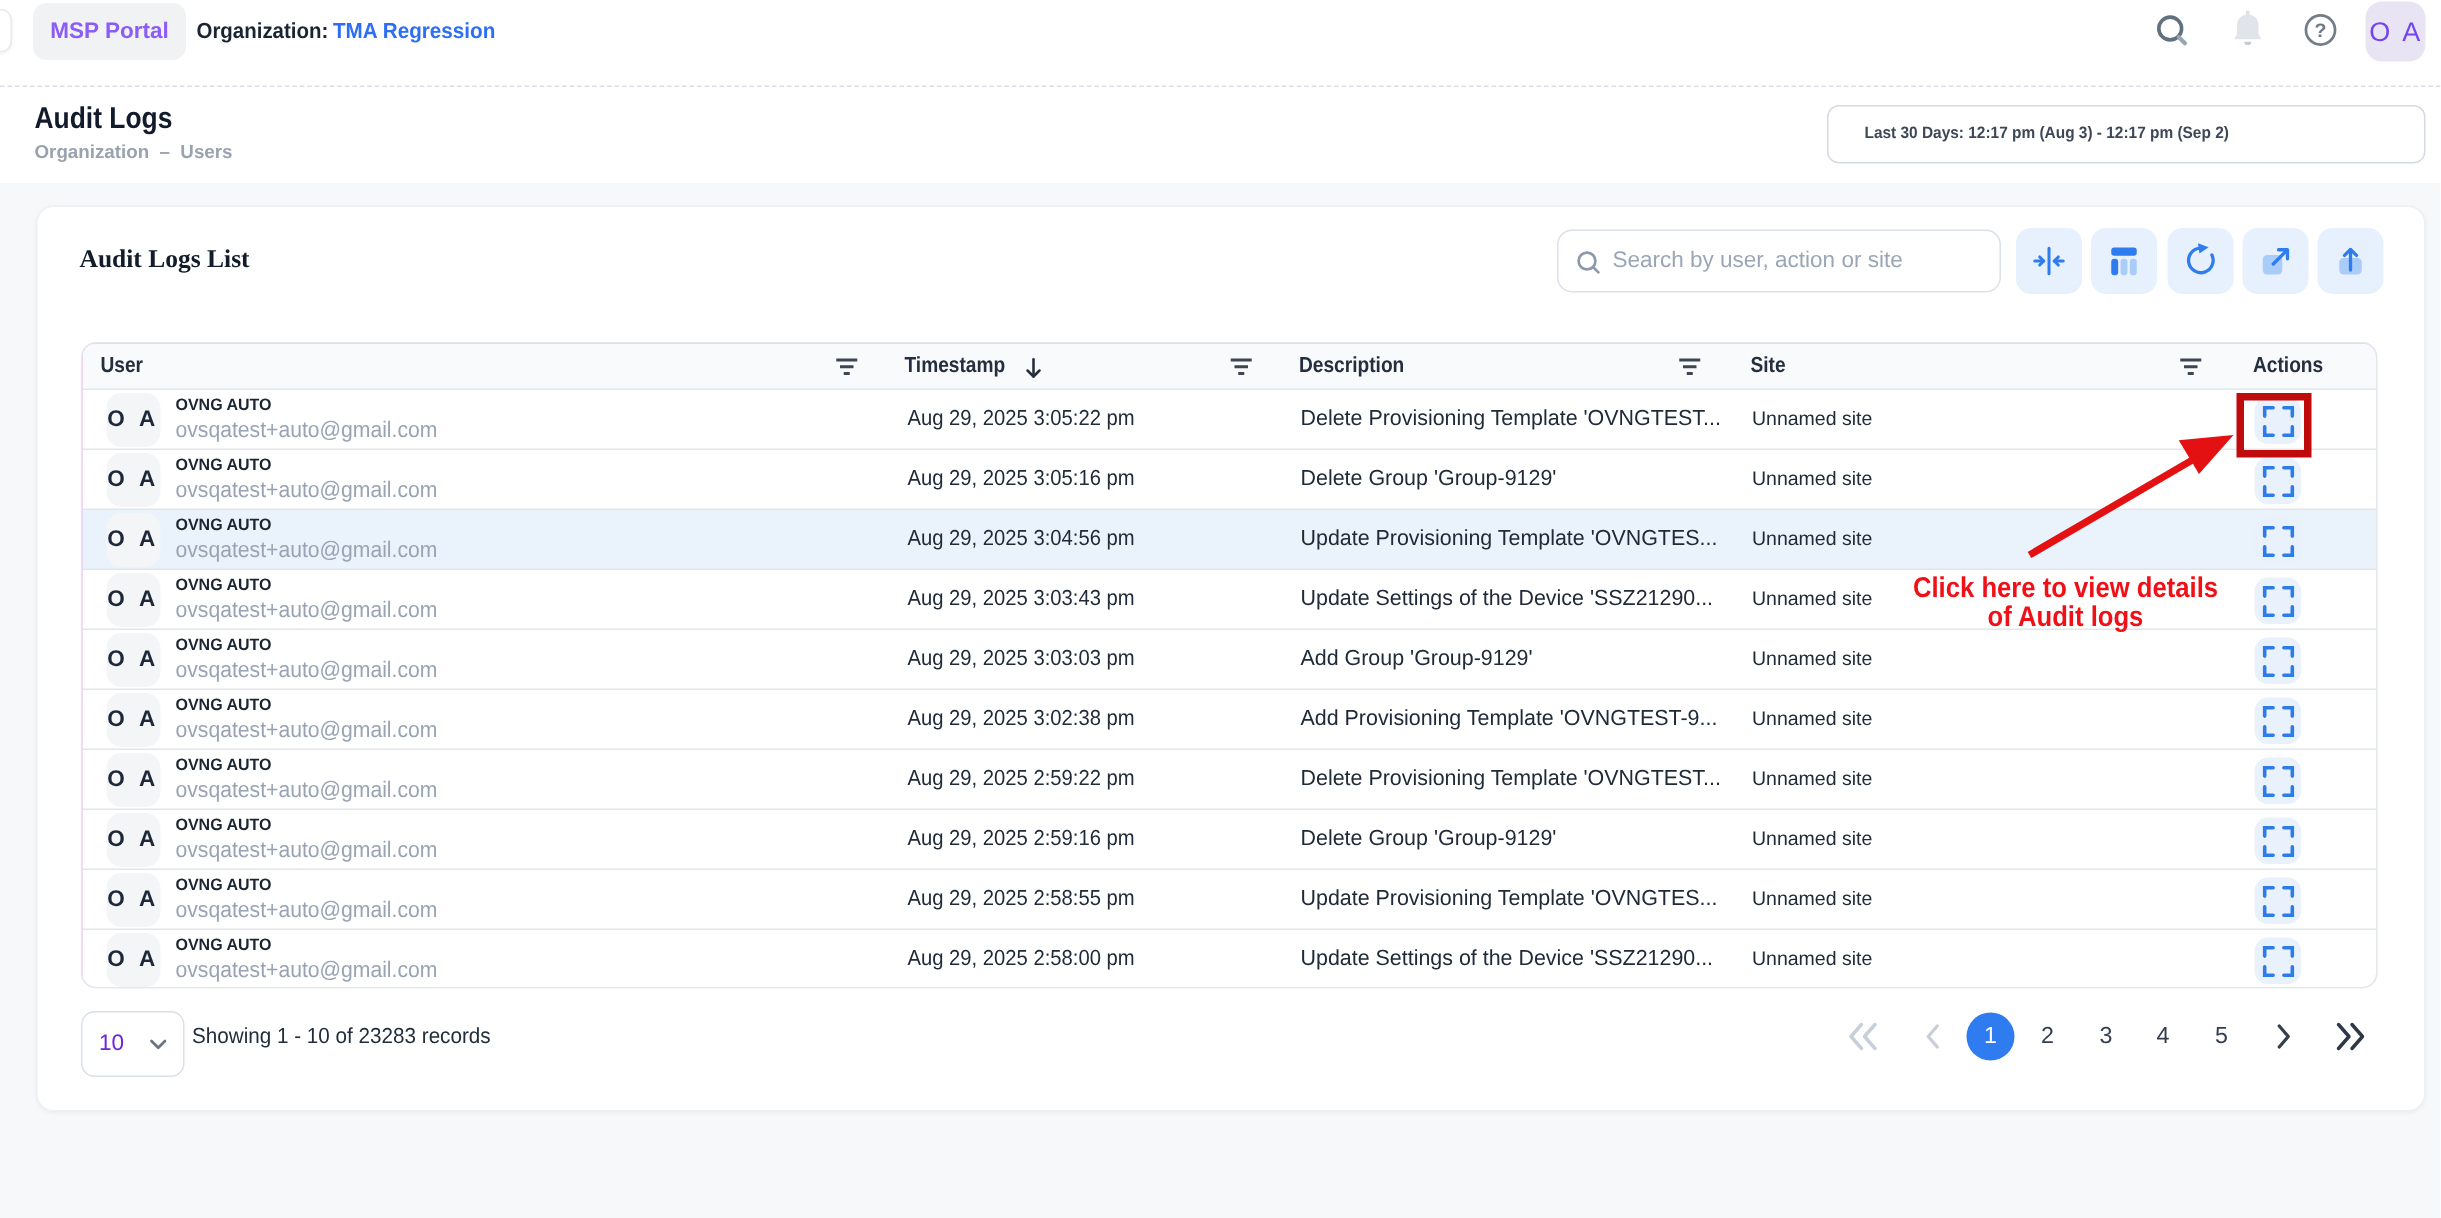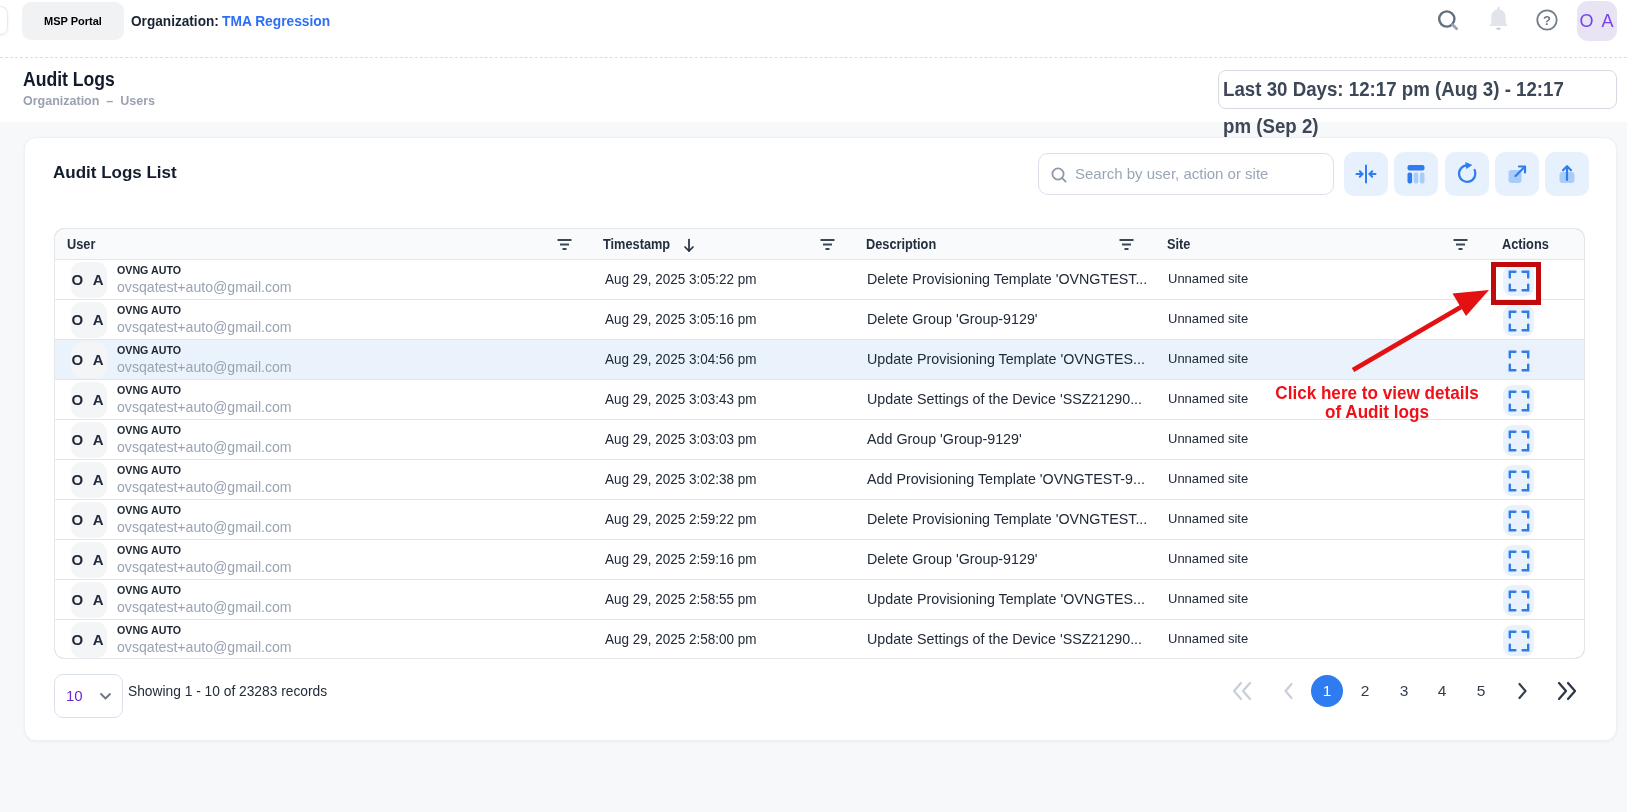--- a/index.html
+++ b/index.html
@@ -3,35 +3,35 @@
 <meta charset="utf-8">
 <style>
   * { margin:0; padding:0; box-sizing:border-box; }
   html,body { width:1627px; height:812px; }
   body { font-family:"Liberation Sans", sans-serif; position:relative; background:#fff; overflow:hidden; }
   .abs { position:absolute; }
 
   
   .topbar { position:absolute; left:0; top:0; width:1627px; height:58px; background:#fff; border-bottom:1px dashed #d9dee6; }
   .lefthandle { position:absolute; left:-7px; top:6px; width:15px; height:29px; background:#fff; border:1px solid #e7eaee; border-radius:8px; box-shadow:0 1px 3px rgba(0,0,0,.06); }
-  .msptab { position:absolute; left:22px; top:2px; width:102px; height:38px; background:#f0f2f4; border-radius:9px; color:#000000; font-size:11px; font-weight:700; text-align:center; line-height:38px; }
+  .msptab { position:absolute; left:22px; top:2px; width:102px; height:38px; background:#f0f2f4; border-radius:9px; color:#8b5cf6; font-size:15px; font-weight:700; text-align:center; line-height:38px; }
   .orglabel { position:absolute; left:131px; top:13px; font-size:14.5px; font-weight:700; color:#1a2433; transform:scaleX(.94); transform-origin:left; }
   .orgname  { position:absolute; left:222px; top:13px; font-size:14.5px; font-weight:700; color:#2c6ef5; transform:scaleX(.95); transform-origin:left; }
   .avatar-top { position:absolute; left:1577px; top:1px; width:40px; height:40px; background:#e9e4f4; border-radius:11px; color:#7443f2; font-size:18px; font-weight:500; letter-spacing:2px; text-indent:1px; white-space:nowrap; text-align:center; line-height:40px; }
 
   
   .pagetitle { position:absolute; left:23px; top:68px; font-size:20px; font-weight:700; color:#121b2b; transform:scaleX(.88); transform-origin:left; }
   .crumbs { position:absolute; left:23px; top:94px; font-size:12.5px; font-weight:600; color:#9aa2af; }
-  .datebox { position:absolute; left:1218px; top:70px; width:399px; height:39px; background:#fff; border:1px solid #d5dae3; border-radius:8px; font-size:20px; font-weight:600; color:#3d4757; line-height:37px; padding-left:4px; }
+  .datebox { position:absolute; left:1218px; top:70px; width:399px; height:39px; background:#fff; border:1px solid #d5dae3; border-radius:8px; font-size:11px; font-weight:600; color:#3d4757; line-height:37px; padding-left:24px; }
   .datebox span { display:inline-block; transform:scaleX(.935); transform-origin:left; }
 
   
   .pagebg { position:absolute; left:0; top:122px; width:1627px; height:690px; background:#f7f8f9; }
   .card { position:absolute; left:24px; top:137px; width:1593px; height:604px; background:#fff; border:1px solid #eef0f3; border-radius:12px; box-shadow:0 1px 3px rgba(16,24,40,.05); }
-  .cardtitle { position:absolute; left:28px; top:25px; font-size:17px; font-weight:700; color:#131c2b; }
+  .cardtitle { position:absolute; left:28px; top:25px; font-size:17px; font-weight:700; color:#131c2b;font-family:Liberation Serif, serif; }
 
   .searchbox { position:absolute; left:1013px; top:15px; width:296px; height:42px; border:1.5px solid #dbe0e9; border-radius:10px; background:#fff;padding-left:16px; }
   .searchbox .ph { position:absolute; left:36px; top:11px; font-size:15px; color:#9aa6b6; }
   .tbtn { position:absolute; top:14px; width:44px; height:44px; background:#e7f0fd; border-radius:10px; }
   .tbtn svg { position:absolute; left:10px; top:10px; }
 
   
   .tbl { position:absolute; left:29px; top:90px; width:1531px; height:431px; border:1px solid #e4e7eb; border-radius:10px; overflow:hidden; background:#f0abfc; }
   .thead { position:absolute; left:0; top:0; width:100%; height:31px; background:#f9fafb; border-bottom:1px solid #e2e5e9; }
   .th { position:absolute; top:7px; font-size:14.5px; font-weight:700; color:#232e3e; transform:scaleX(.88); transform-origin:left; }

